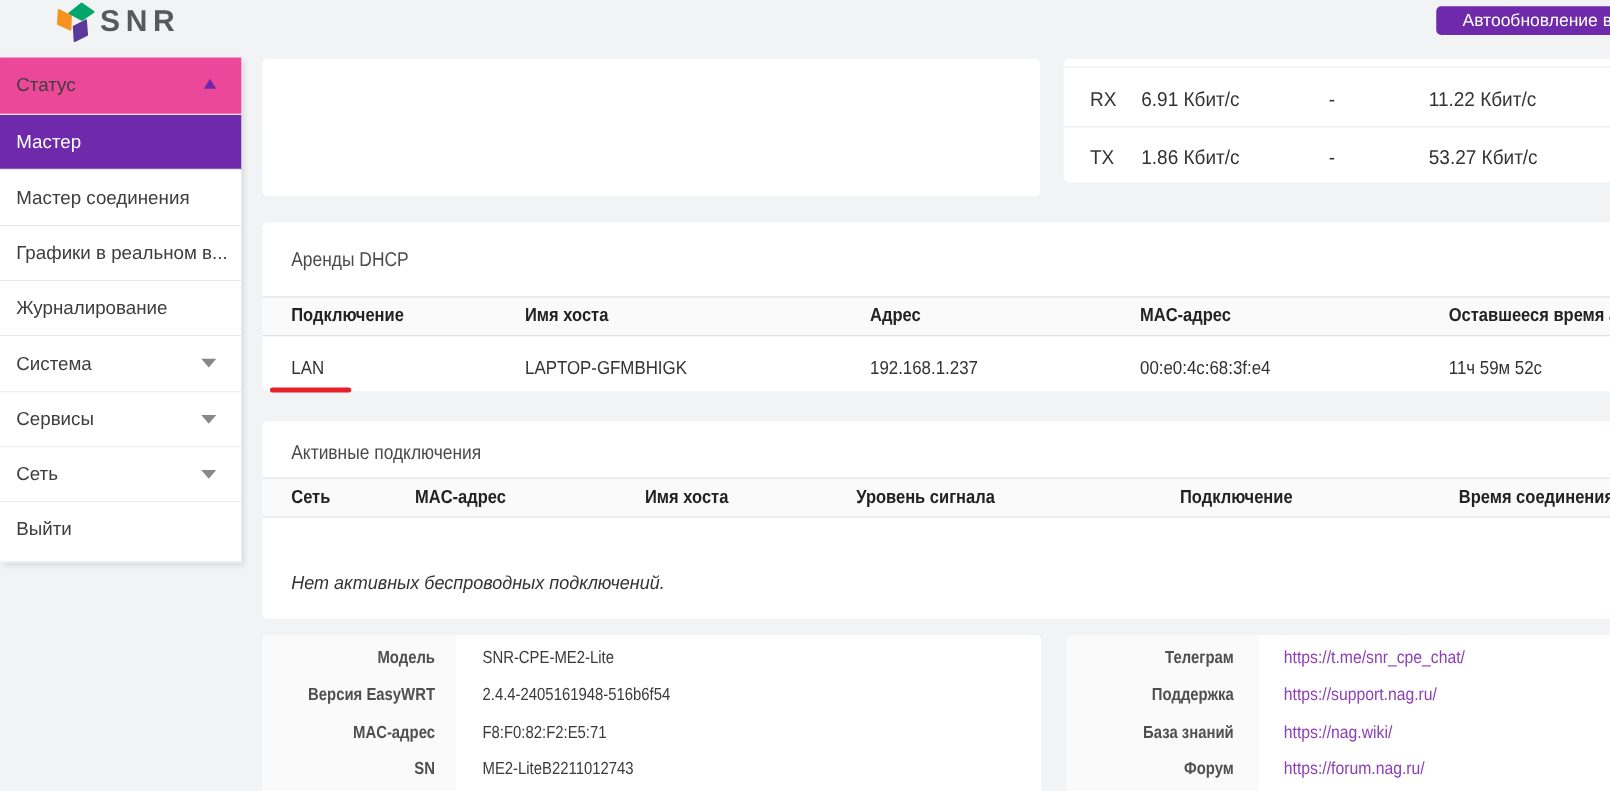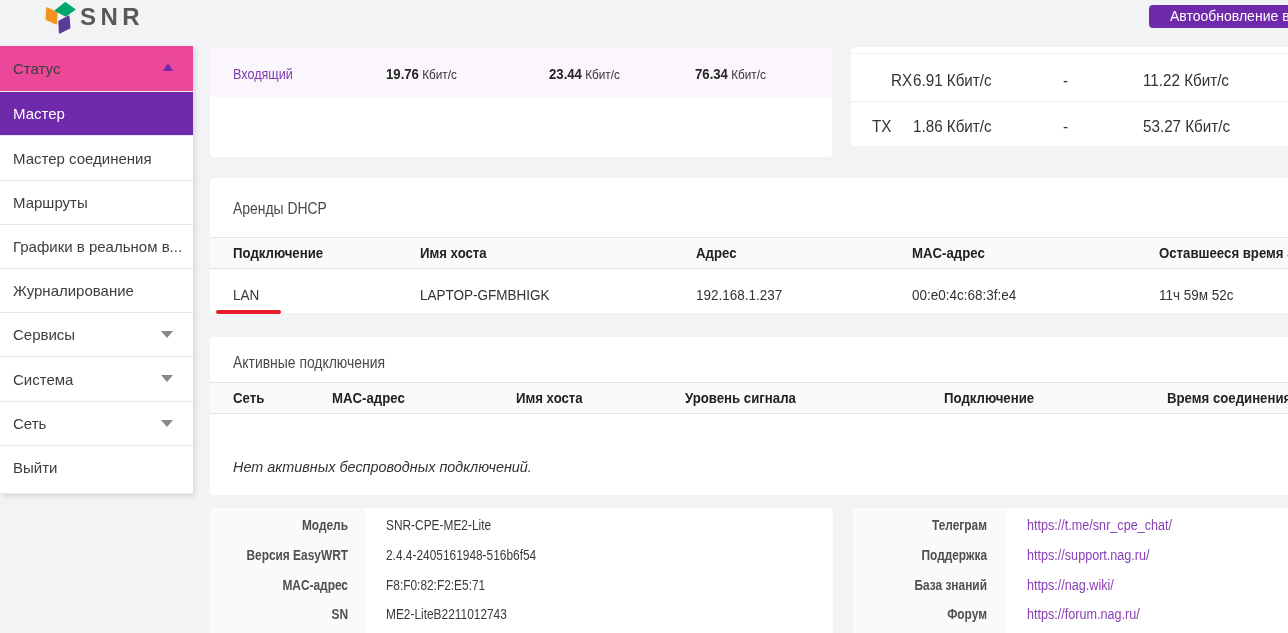--- a/index.html
+++ b/index.html
@@ -75,42 +75,35 @@
   <polygon points="15,20.3 24.8,15.2 25.7,26.9 15.7,31.9" fill="#5c3a99" stroke="#5c3a99" stroke-width="1.5" stroke-linejoin="round"></polygon>
   <text x="36" y="24" font-family="Liberation Sans, sans-serif" font-weight="bold" font-size="24" fill="#58595b" letter-spacing="4.5">SNR</text>
 </svg>
 
 <div id="autoupd" class="abs">Автообновление вы</div>
 
 <div id="sidebar">
   <div class="mi stat">Статус<span class="tri tri-up"></span></div>
   <div class="mi act">Мастер</div>
   <div class="mi" style="height:45px;line-height:45px;">Мастер соединения</div>
-  <div class="mi">Маршруты</div>
   <div class="mi">Графики в реальном в...</div>
   <div class="mi">Журналирование</div>
+  <div class="mi" style="height:45px;line-height:45px;">Система<span class="tri tri-dn"></span></div>
   <div class="mi">Сервисы<span class="tri tri-dn"></span></div>
-  <div class="mi" style="height:45px;line-height:45px;">Система<span class="tri tri-dn"></span></div>
   <div class="mi">Сеть<span class="tri tri-dn"></span></div>
   <div class="mi" style="height:48px;">Выйти</div>
 </div>
 
 <div id="traf" class="card">
-  <div id="trow1" class="trow">
-    <span class="lbl">Входящий</span>
-    <span class="v" style="left:176px;"><b>19.76</b> Кбит/с</span>
-    <span class="v" style="left:339px;"><b>23.44</b> Кбит/с</span>
-    <span class="v" style="left:485px;"><b>76.34</b> Кбит/с</span>
-  </div>
 </div>
 
 <div id="rxtx" class="card">
   <div style="position:absolute;left:0;top:6px;width:100%;border-bottom:1px solid #ededed;"></div>
   <div class="rrow" style="top:25px;">
-    <span style="left:21px;margin-left:19px;">RX</span>
+    <span style="left:21px;">RX</span>
     <span style="left:62px;">6.91 Кбит/с</span>
     <span style="left:212px;">-</span>
     <span style="left:292px;">11.22 Кбит/с</span>
   </div>
   <div style="position:absolute;left:0;top:54px;width:100%;border-bottom:1px solid #ededed;"></div>
   <div class="rrow" style="top:71px;">
     <span style="left:21px;">TX</span>
     <span style="left:62px;">1.86 Кбит/с</span>
     <span style="left:212px;">-</span>
     <span style="left:292px;">53.27 Кбит/с</span>

